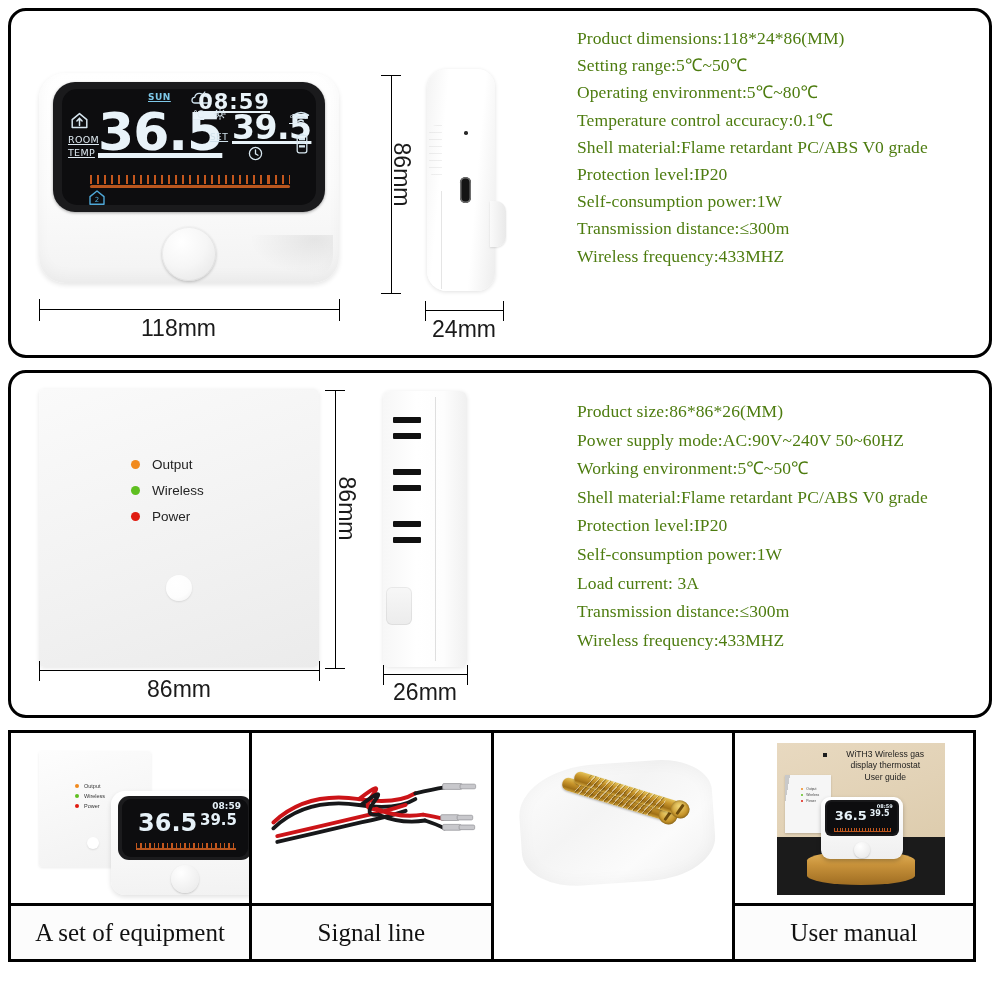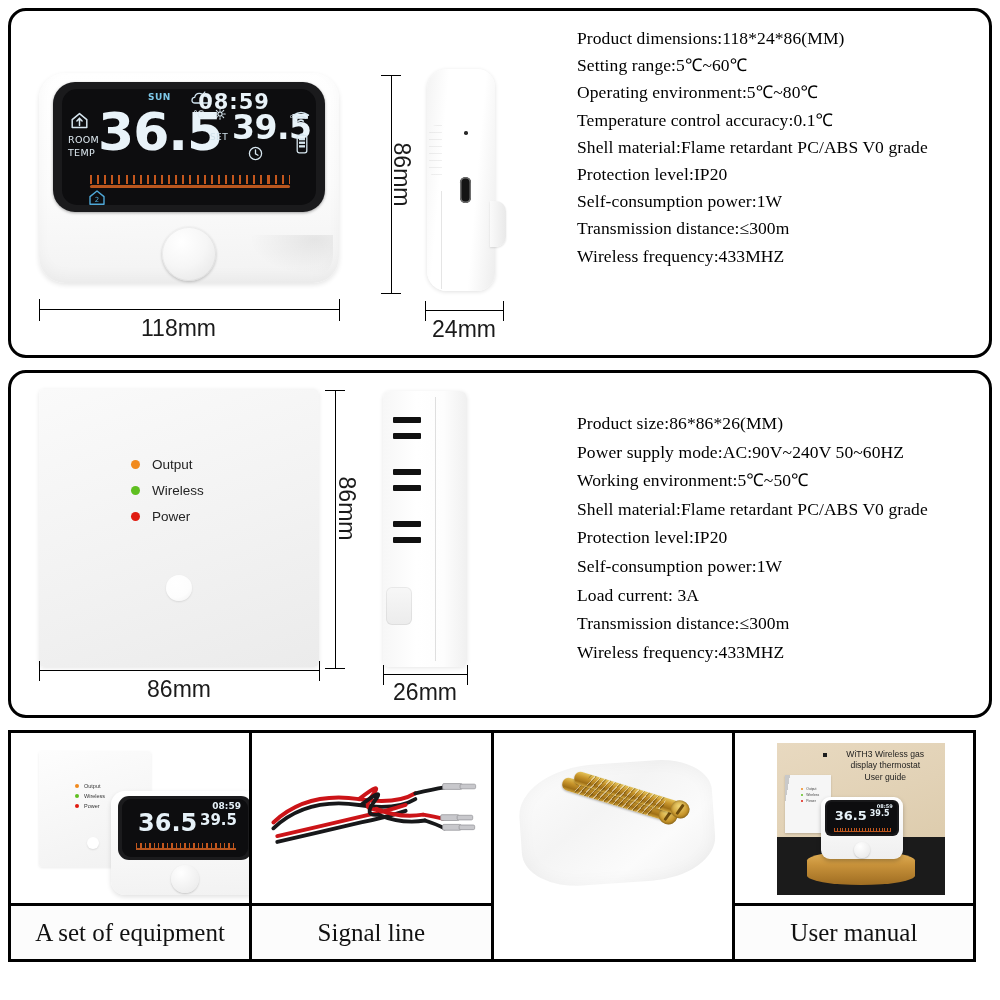--- a/index.html
+++ b/index.html
@@ -22,21 +22,21 @@
   #panel-thermostat { height: 350px; margin: 2px 0 0 0; }
   #panel-receiver   { height: 348px; margin: 12px 0 0 0; }
 
   .panel-inner { display: flex; height: 100%; }
   .figures { position: relative; flex: 0 0 552px; height: 100%; }
   .specs   { flex: 1; padding: 14px 0 0 14px; }
 
   .spec-line {
     font-size: 17.5px;
     line-height: 27.2px;
-    color: #000000;
+    color: #4d7c0f;
     white-space: nowrap;
     letter-spacing: .1px;
   }
   #panel-receiver .spec-line { line-height: 28.6px; }
 
   
   .dimlabel {
     position: absolute;
     font-family: "Liberation Sans", sans-serif;
     font-size: 23px;
@@ -73,21 +73,21 @@
     background: #0d0d0f; border-radius: 15px; overflow: hidden;
   }
   .knob {
     position: absolute; left: 50%; margin-left: -27px; bottom: 2px;
     width: 54px; height: 54px; border-radius: 50%;
     background: radial-gradient(circle at 36% 28%, #ffffff 0%, #f6f6f6 48%, #e3e3e3 100%);
     box-shadow: 0 1px 3px rgba(0,0,0,.22), inset 0 0 0 1px rgba(0,0,0,.05);
   }
 
   
-  .lcd-txt { position: absolute; color: #dbe7ef; font-family: "DejaVu Sans", sans-serif; }
+  .lcd-txt { position: absolute; color: #dbe7ef; font-family: "DejaVu Sans", sans-serif; text-decoration: underline; }
   .l-sun   { left: 86px; top: 3px;  font-size: 9px; color:#7ec8e8; letter-spacing:.5px; font-weight:bold;}
   .l-time  { right: 46px; top: 1px; font-size: 21px; color:#e8f2f8; letter-spacing:1px; font-weight:bold;}
   .l-main  { left: 36px; top: 17px; font-size: 52px; line-height:52px; color:#e9f3f9; font-weight:bold; letter-spacing:-1px;}
   .l-mainu { left: 131px; top: 20px; font-size: 10px; color:#dfeaf2;}
   .l-setlbl{ left: 148px; top: 43px; font-size: 9px; color:#cfe0ea; letter-spacing:.4px;}
   .l-set   { left: 170px; top: 22px; font-size: 33px; line-height:33px; color:#e9f3f9; font-weight:bold; letter-spacing:-.5px;}
   .l-setu  { left: 227px; top: 25px; font-size: 9px; color:#dfeaf2;}
   .l-room  { left: 6px; top: 44px; font-size: 9.5px; color:#dfeaf2; line-height:13px; letter-spacing:.3px;}
   .icon-lcd { position: absolute; color: #dbe7ef; }
   .heatbar { position: absolute; left: 28px; right: 26px; top: 86px; height: 13px; }
@@ -391,21 +391,21 @@
 
         <div class="tick-v" style="left:414px; top:290px; height:20px;"></div>
         <div class="tick-v" style="left:492px; top:290px; height:20px;"></div>
         <div class="dimline-h" style="left:414px; top:299px; width:78px;"></div>
         <div class="dimlabel" style="left:414px; top:305px; width:78px; text-align:center;">24mm</div>
 
       </div>
 
       <div class="specs">
         <div class="spec-line">Product dimensions:118*24*86(MM)</div>
-        <div class="spec-line">Setting range:5℃~60℃</div>
+        <div class="spec-line">Setting range:5℃~50℃</div>
         <div class="spec-line">Operating environment:5℃~80℃</div>
         <div class="spec-line">Temperature control accuracy:0.1℃</div>
         <div class="spec-line">Shell material:Flame retardant PC/ABS V0 grade</div>
         <div class="spec-line">Protection level:IP20</div>
         <div class="spec-line">Self-consumption power:1W</div>
         <div class="spec-line">Transmission distance:≤300m</div>
         <div class="spec-line">Wireless frequency:433MHZ</div>
       </div>
 
     </div>
@@ -455,21 +455,21 @@
           <div class="seam2"></div>
         </div>
 
         <div class="tick-v" style="left:372px; top:292px; height:20px;"></div>
         <div class="tick-v" style="left:456px; top:292px; height:20px;"></div>
         <div class="dimline-h" style="left:372px; top:301px; width:84px;"></div>
         <div class="dimlabel" style="left:372px; top:306px; width:84px; text-align:center;">26mm</div>
 
       </div>
 
-      <div class="specs" style="padding-top:36px;">
+      <div class="specs" style="padding-top:24px;">
         <div class="spec-line">Product size:86*86*26(MM)</div>
         <div class="spec-line">Power supply mode:AC:90V~240V    50~60HZ</div>
         <div class="spec-line">Working environment:5℃~50℃</div>
         <div class="spec-line">Shell material:Flame retardant PC/ABS V0 grade</div>
         <div class="spec-line">Protection level:IP20</div>
         <div class="spec-line">Self-consumption power:1W</div>
         <div class="spec-line">Load current: 3A</div>
         <div class="spec-line">Transmission distance:≤300m</div>
         <div class="spec-line">Wireless frequency:433MHZ</div>
       </div>

